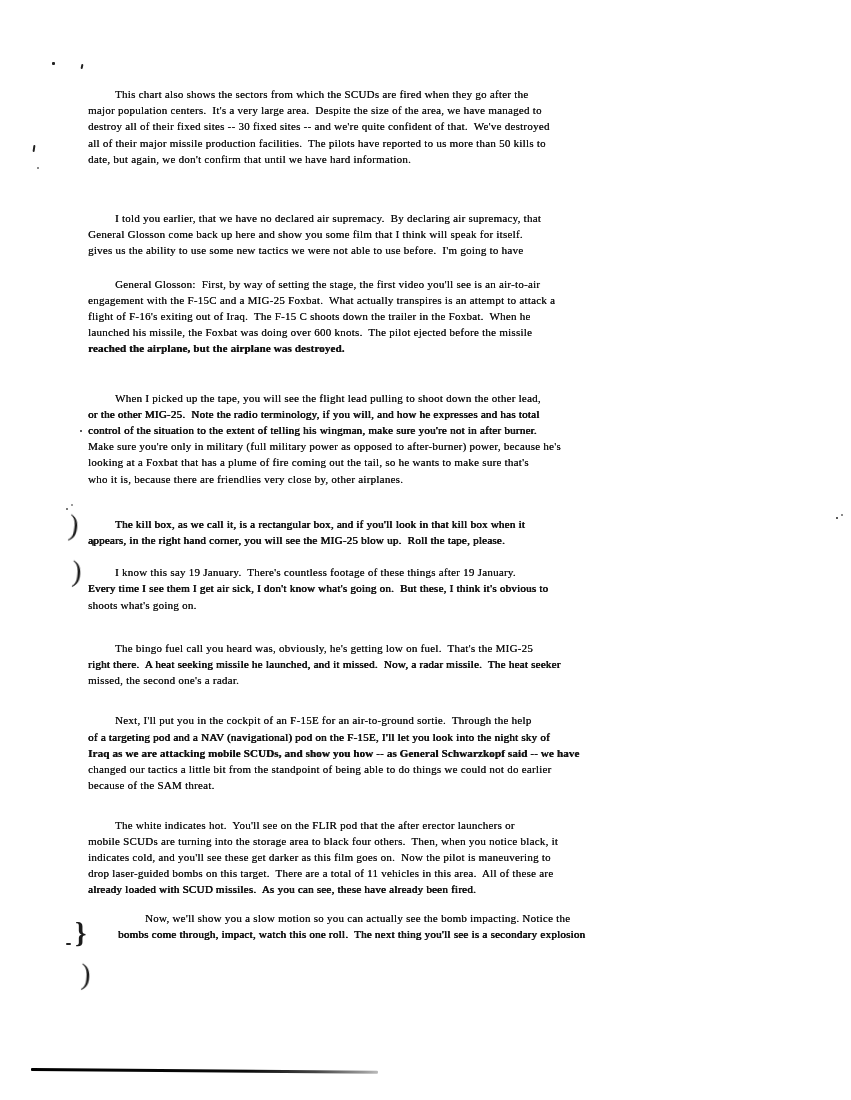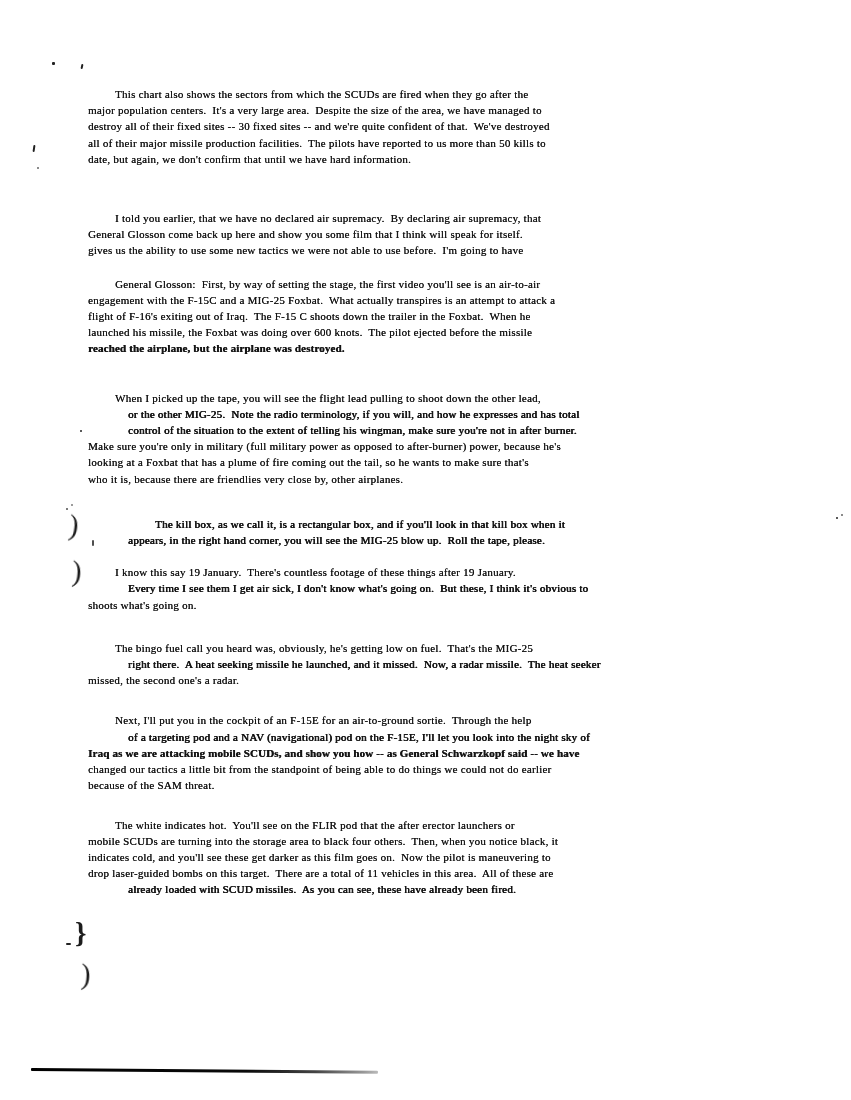--- a/index.html
+++ b/index.html
@@ -17,21 +17,21 @@
     width:730px;
   }
   .line{
     white-space:pre;
     font-size:11px;
     line-height:16.2px;
     letter-spacing:0.25px;
     text-shadow:0.15px 0 0 currentColor; 
   }
   .line.first{padding-left:27px;}
-  .line.dark{text-shadow:0.5px 0 0 currentColor, 0 0.3px 0 currentColor;margin-left:40px;}
+  .line.dark{text-shadow:0.5px 0 0 currentColor, 0 0.3px 0 currentColor;}
   .line.smudge{
     font-weight:700;
     filter:blur(0.45px);
     letter-spacing:0.15px;
     text-shadow:0.4px 0 0 currentColor;
   }
   .para-1{margin-top:0;}
   .para-2{margin-top:43px;}
   .para-3{margin-top:17px;}
   .para-4{margin-top:33px;}
@@ -128,20 +128,24 @@
         <div class="line">changed our tactics a little bit from the standpoint of being able to do things we could not do earlier</div>
         <div class="line">because of the SAM threat.</div>
       </div>
       <div class="para para-9">
         <div class="line first">The white indicates hot.  You'll see on the FLIR pod that the after erector launchers or</div>
         <div class="line">mobile SCUDs are turning into the storage area to black four others.  Then, when you notice black, it</div>
         <div class="line">indicates cold, and you'll see these get darker as this film goes on.  Now the pilot is maneuvering to</div>
         <div class="line">drop laser-guided bombs on this target.  There are a total of 11 vehicles in this area.  All of these are</div>
         <div class="line dark">already loaded with SCUD missiles.  As you can see, these have already been fired.</div>
       </div>
+      <div class="para para-10">
+        <div class="line first">Now, we'll show you a slow motion so you can actually see the bomb impacting. Notice the</div>
+        <div class="line dark">bombs come through, impact, watch this one roll.  The next thing you'll see is a secondary explosion</div>
+      </div>
     </div>
 
   <span class="paren p1">)</span>
   <span class="paren p2">)</span>
   <span class="paren p3">}</span>
   <span class="paren p4">)</span>
 
   <div class="rule"></div>
 
   <div class="speck s1"></div>

